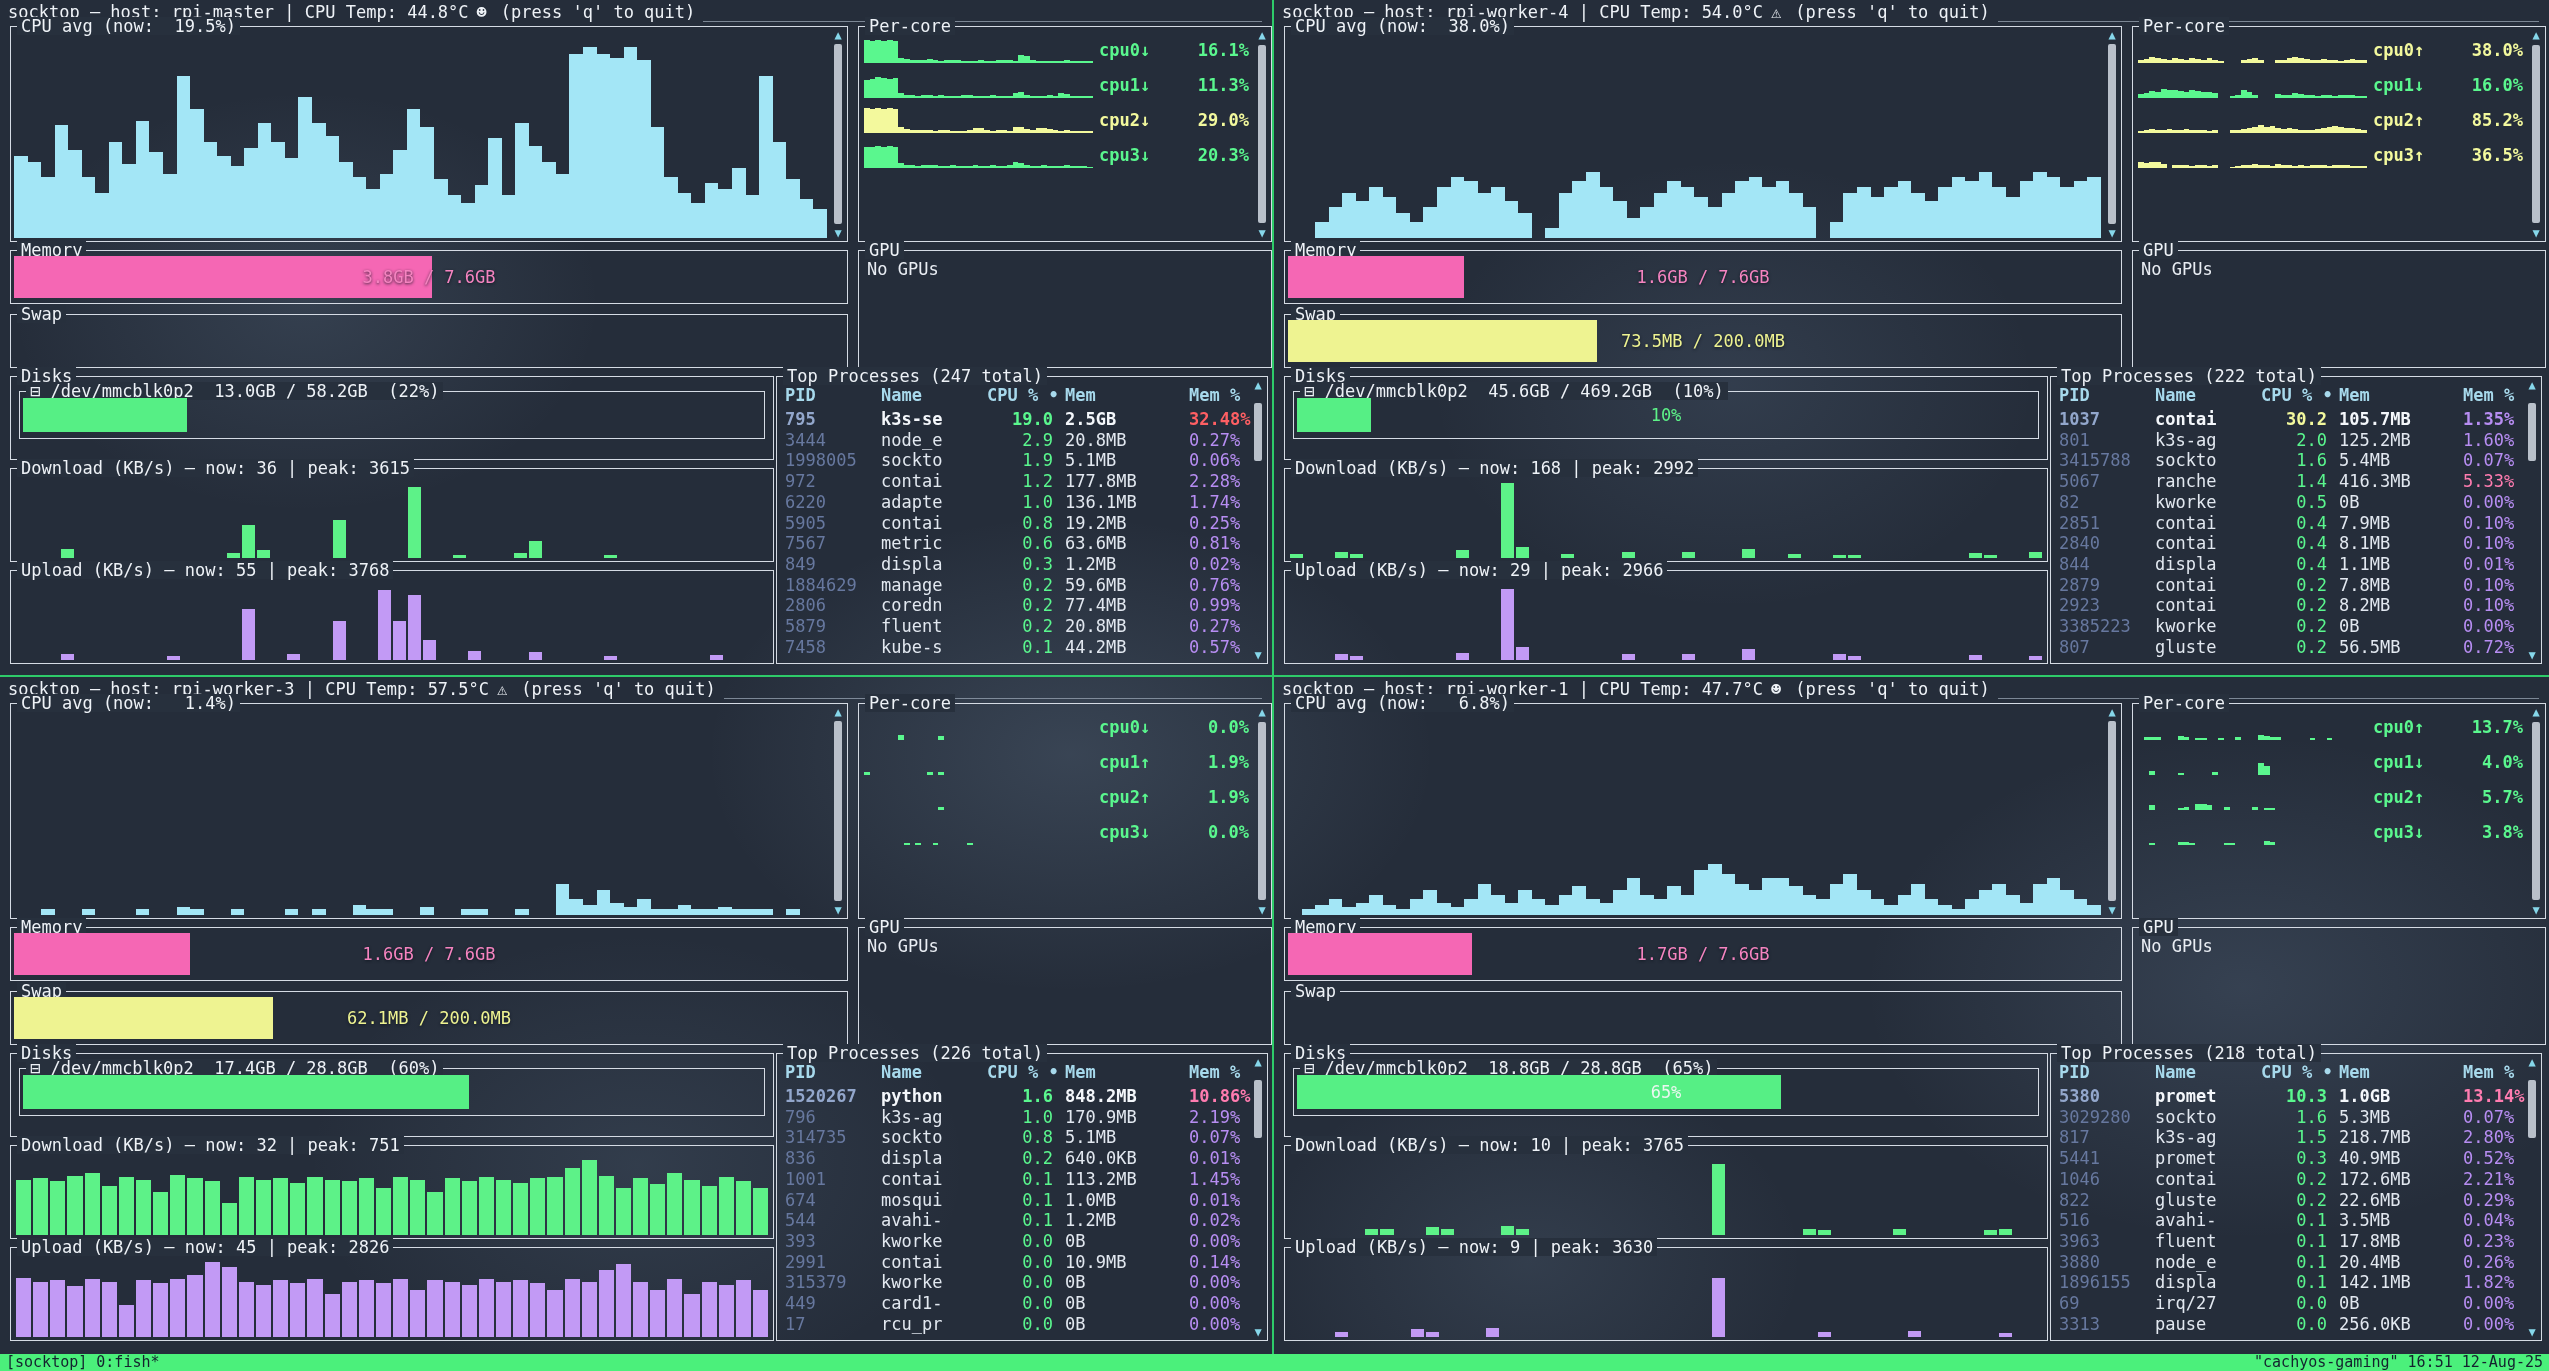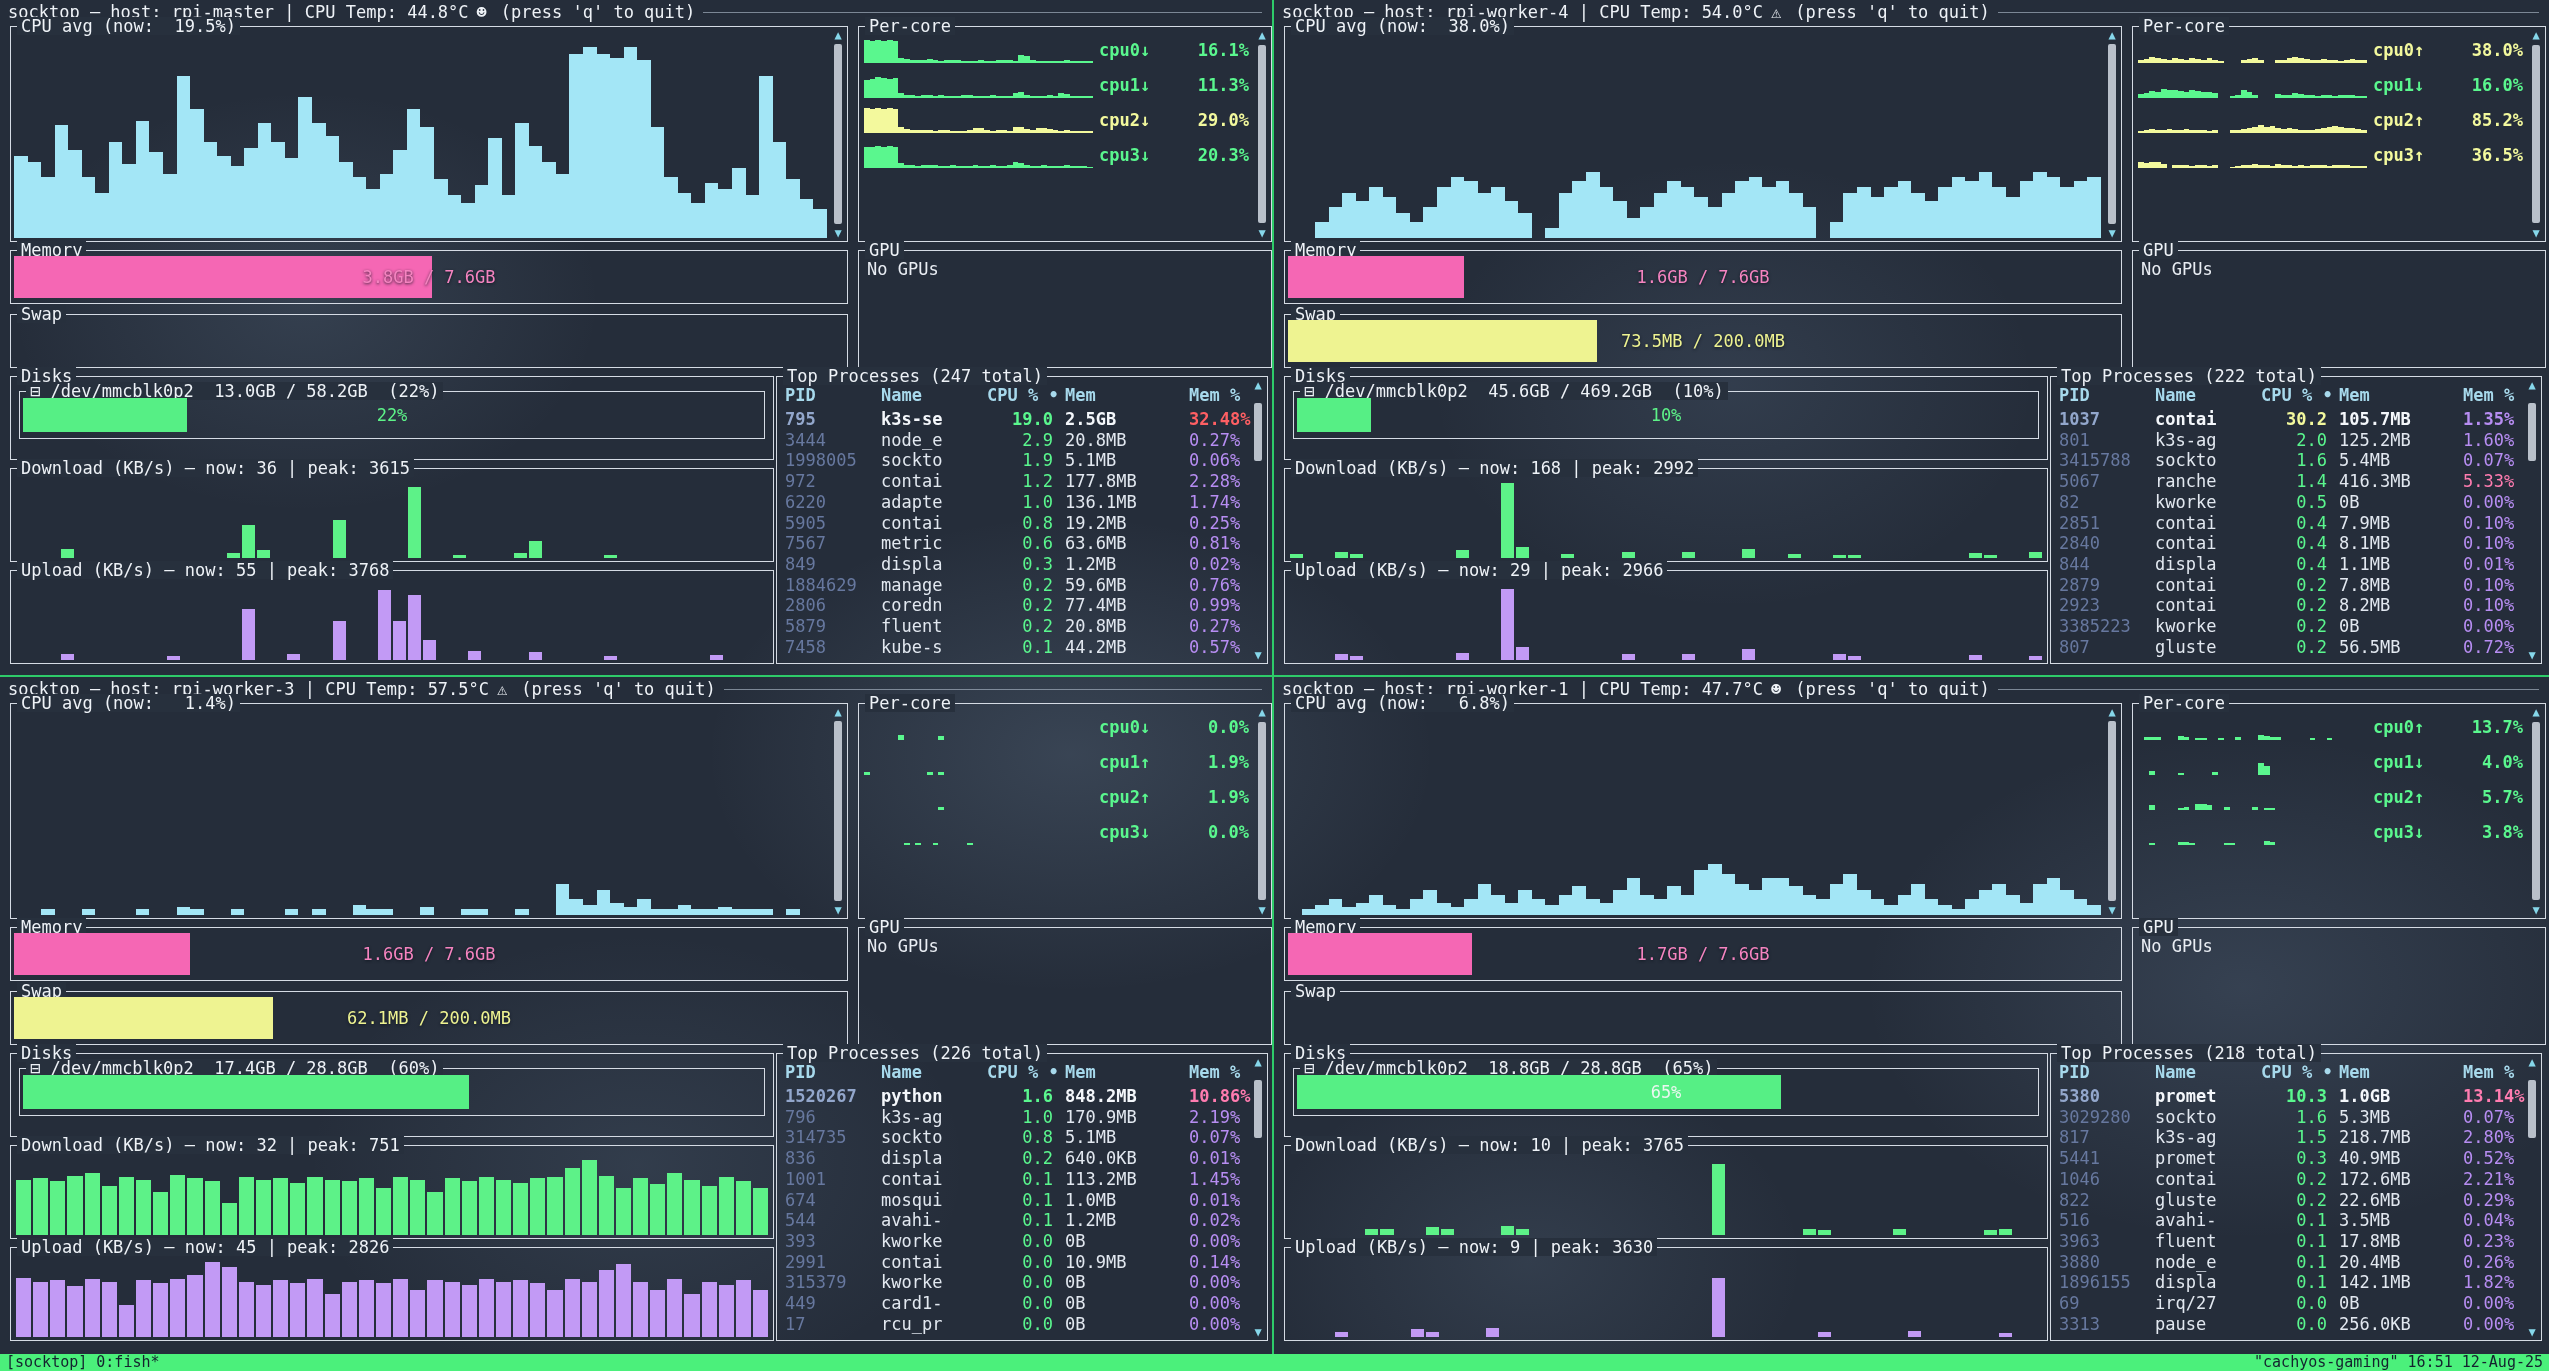--- a/index.html
+++ b/index.html
@@ -14,21 +14,21 @@
       radial-gradient(470px 330px at 25% 85%, rgba(145,175,205,0.12), transparent 70%),
       radial-gradient(390px 280px at 60% 92%, rgba(150,180,210,0.12), transparent 70%),
       #252d3a;
   }
   #grid{position:absolute;left:0;top:0;width:2549px;height:1354px;display:grid;
         grid-template-columns:1274px 1275px;grid-template-rows:677px 677px;}
   .pane{position:relative;overflow:hidden;}
   .pane.left{border-right:2px solid #2ecb69;}
   .pane.top{border-bottom:2px solid #2ecb69;}
 
-  .ptitle{position:absolute;left:8px;top:2px;right:10px;height:20px;display:flex;align-items:center;white-space:pre;color:#eef2f7;}
+  .ptitle{position:absolute;left:8px;top:2px;right:10px;height:20px;display:flex;align-items:flex-end;white-space:pre;color:#eef2f7;}
   .ptitle .temp-icon{margin:0 14px 0 8px;}
   .ptitle .line{flex:1;height:1px;background:#9aa5b4;opacity:.75;margin-left:8px;}
 
   .tbox{position:absolute;border:1px solid #d5dbe4;}
   .tlabel{position:absolute;top:-10px;left:6px;background:#27303d;padding:0 4px;white-space:pre;color:#eef2f7;line-height:18px;}
 
   .cpu-box{left:10px;top:26px;width:836px;height:214px;}
   .percore-box{left:858px;top:26px;width:412px;height:214px;}
   .mem-box{left:10px;top:250px;width:836px;height:52px;}
   .swap-box{left:10px;top:314px;width:836px;height:52px;}
@@ -375,21 +375,20 @@
     <div class="tbox gpu-box">
       <span class="tlabel">GPU</span>
       <div class="gpu-text">No GPUs</div>
     </div>
 
     <div class="tbox disks-box">
       <span class="tlabel">Disks</span>
       <div class="disk-inner">
         <span class="tlabel"><span>⊟ </span><span>/dev/mmcblk0p2</span><span>  13.0GB / 58.2GB  (22%)</span></span>
         <div class="disk-bar" style="width: 22%;"></div>
-        <div class="disk-pct" style="color: rgb(93, 242, 136);">22%</div>
       </div>
     </div>
 
     <div class="tbox dl-box">
       <span class="tlabel">Download (KB/s) — now: 36 | peak: 3615</span>
       <div class="chart gap">
           <div class="bar" style="height: 0px;"></div>
           <div class="bar" style="height: 0px;"></div>
           <div class="bar" style="height: 0px;"></div>
           <div class="bar" style="height: 12%; background: rgb(93, 242, 136);"></div>

